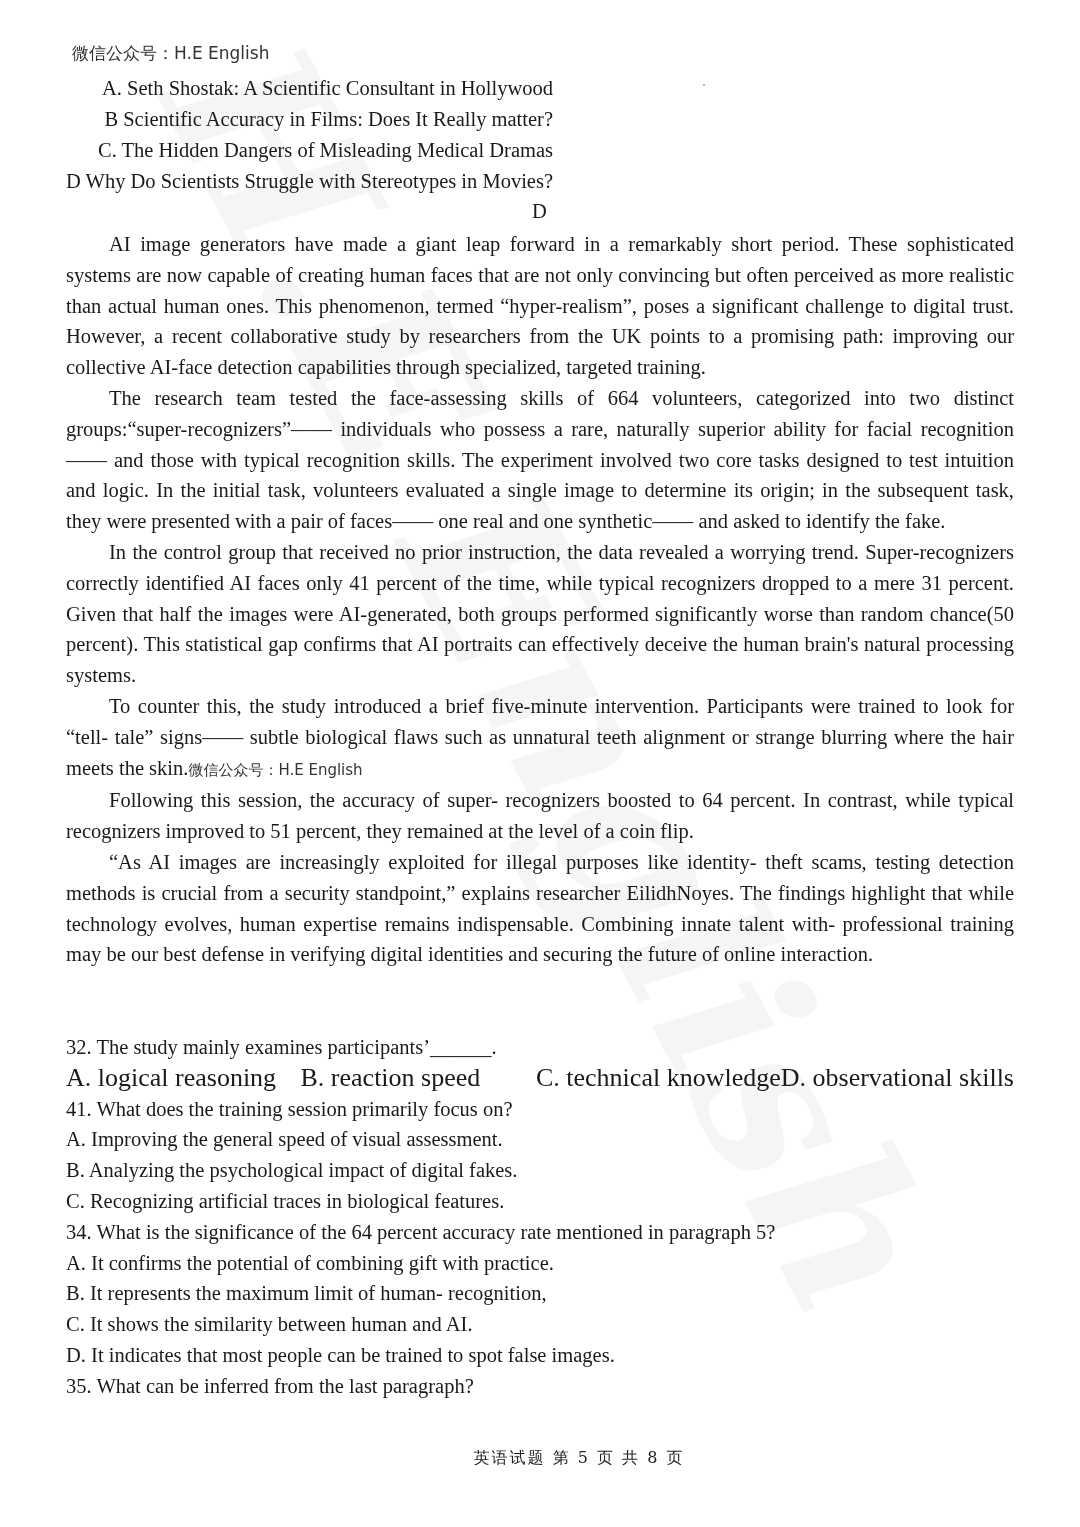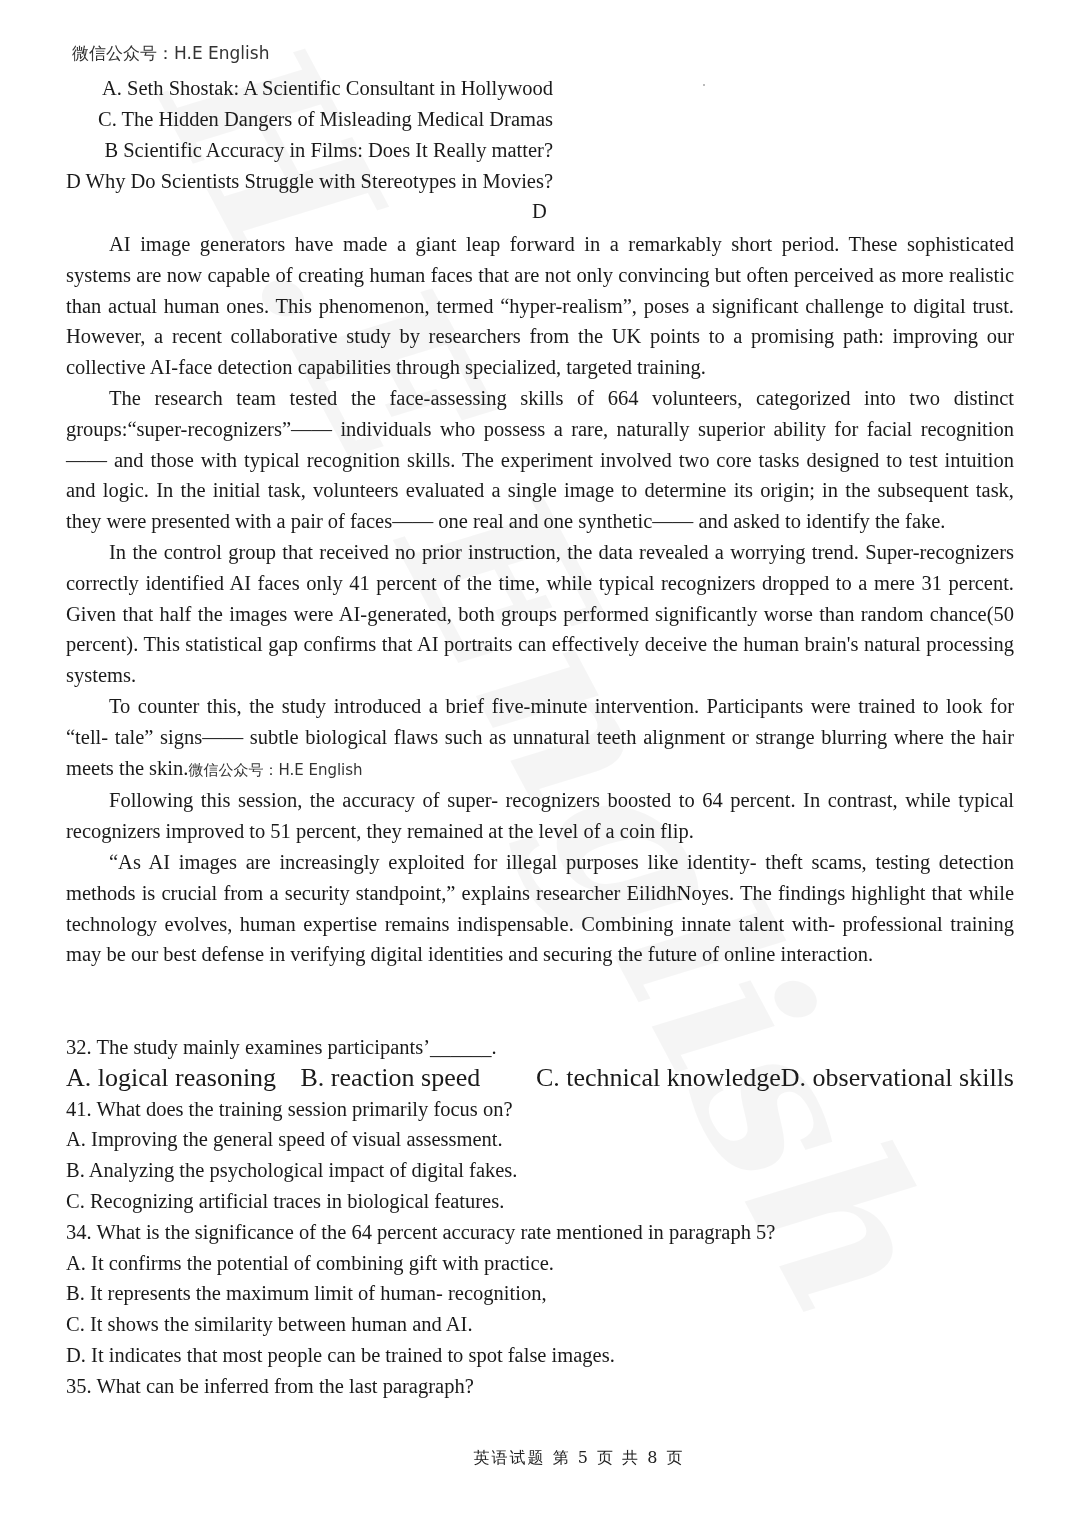--- a/index.html
+++ b/index.html
@@ -49,22 +49,22 @@
 </head>
 <body>
 
 <div class="watermark">H.E English</div>
 
 <div class="header-tag">微信公众号：H.E English</div>
 <div class="dot"></div>
 
 <div class="prev-options">
   <div>A. Seth Shostak: A Scientific Consultant in Hollywood</div>
+  <div>B Scientific Accuracy in Films: Does It Really matter?</div>
   <div>C. The Hidden Dangers of Misleading Medical Dramas</div>
-  <div>B Scientific Accuracy in Films: Does It Really matter?</div>
   <div>D Why Do Scientists Struggle with Stereotypes in Movies?</div>
 </div>
 
 <div class="section-letter">D</div>
 
 <div class="article">
   <p class="para">AI image generators have made a giant leap forward in a remarkably short period. These sophisticated systems are now capable of creating human faces that are not only convincing but often perceived as more realistic than actual human ones. This phenomenon, termed “hyper-realism”, poses a significant challenge to digital trust. However, a recent collaborative study by researchers from the UK points to a promising path: improving our collective AI-face detection capabilities through specialized, targeted training.</p>
   <p class="para">The research team tested the face-assessing skills of 664 volunteers, categorized into two distinct groups:“super-recognizers”—— individuals who possess a rare, naturally superior ability for facial recognition—— and those with typical recognition skills. The experiment involved two core tasks designed to test intuition and logic. In the initial task, volunteers evaluated a single image to determine its origin; in the subsequent task, they were presented with a pair of faces—— one real and one synthetic—— and asked to identify the fake.</p>
   <p class="para">In the control group that received no prior instruction, the data revealed a worrying trend. Super-recognizers correctly identified AI faces only 41 percent of the time, while typical recognizers dropped to a mere 31 percent. Given that half the images were AI-generated, both groups performed significantly worse than random chance(50 percent). This statistical gap confirms that AI portraits can effectively deceive the human brain's natural processing systems.</p>
   <p class="para"><span>To counter this, the study introduced a brief five-minute intervention. Participants were trained to look for “tell- tale” signs—— subtle biological flaws such as unnatural teeth alignment or strange blurring where the hair meets the skin.</span><span class="inline-tag">微信公众号：H.E English</span></p>

